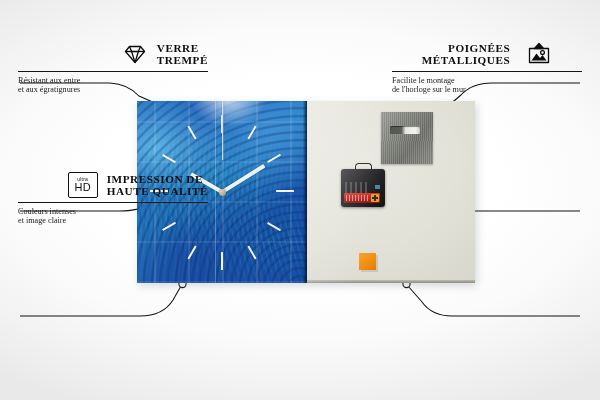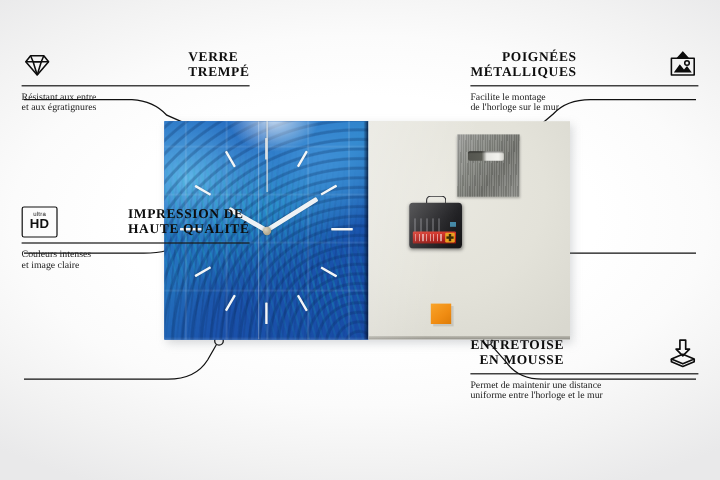--- a/index.html
+++ b/index.html
@@ -302,22 +302,22 @@
   
   .feature {
     position: absolute;
     width: 190px;
   }
   .feat-head {
     display: flex;
     align-items: center;
     gap: 9px;
   }
-  .feat-left .feat-head { justify-content: space-between; }
-  .feat-right .feat-head { justify-content: space-between; gap: 16px; }
+  .feat-left .feat-head { justify-content: flex-end; }
+  .feat-right .feat-head { justify-content: center; gap: 16px; }
 
   .feat-title {
     font-family: "Liberation Serif", serif;
     font-weight: bold;
     font-size: 11.2px;
     line-height: 12.5px;
     letter-spacing: 0.55px;
     color: #0d0d0d;
     white-space: pre-line;
   }
@@ -361,21 +361,21 @@
   }
   .hd-ultra {
     font-family: "Liberation Sans", sans-serif;
     font-size: 5px;
     letter-spacing: 0.2px;
     color: #101010;
     margin-bottom: 0.5px;
   }
   .hd-main {
     font-family: "Liberation Sans", sans-serif;
-    font-weight: bold;
+    font-weight: normal;
     font-size: 11px;
     letter-spacing: 0.2px;
     color: #101010;
   }
 
   
   #f-verre        { left: 18px;  top: 41px; }
   #f-impression   { left: 18px;  top: 172px; }
   #f-bords        { left: 18px;  top: 281px; }
   #f-poignees     { left: 392px; top: 41px; }
@@ -513,32 +513,14 @@
           </g>
         </svg>
       </span>
     </div>
     <div class="feat-rule"></div>
     <div class="feat-desc">Facilite le montage
 de l'horloge sur le mur</div>
   </div>
 
 
-  <div class="feature feat-right" id="f-entretoise">
-    <div class="feat-head">
-      <span class="feat-title">ENTRETOISE
-EN MOUSSE</span>
-      <span class="ico">
-        <svg width="26" height="26" viewBox="0 0 26 26">
-          <g fill="none" stroke="#0d0d0d" stroke-width="1.4" stroke-linejoin="round">
-            <path d="M10.6 2.5 L15.4 2.5 L15.4 10 L18.6 10 L13 15.5 L7.4 10 L10.6 10 Z"></path>
-            <path d="M13 14.2 L22.5 18.2 L13 22.2 L3.5 18.2 Z"></path>
-            <path d="M3.5 18.2 L3.5 20.4 L13 24.4 L22.5 20.4 L22.5 18.2"></path>
-          </g>
-        </svg>
-      </span>
-    </div>
-    <div class="feat-rule"></div>
-    <div class="feat-desc">Permet de maintenir une distance
-uniforme entre l'horloge et le mur</div>
-  </div>
 
 </div>
 
 </body></html>

